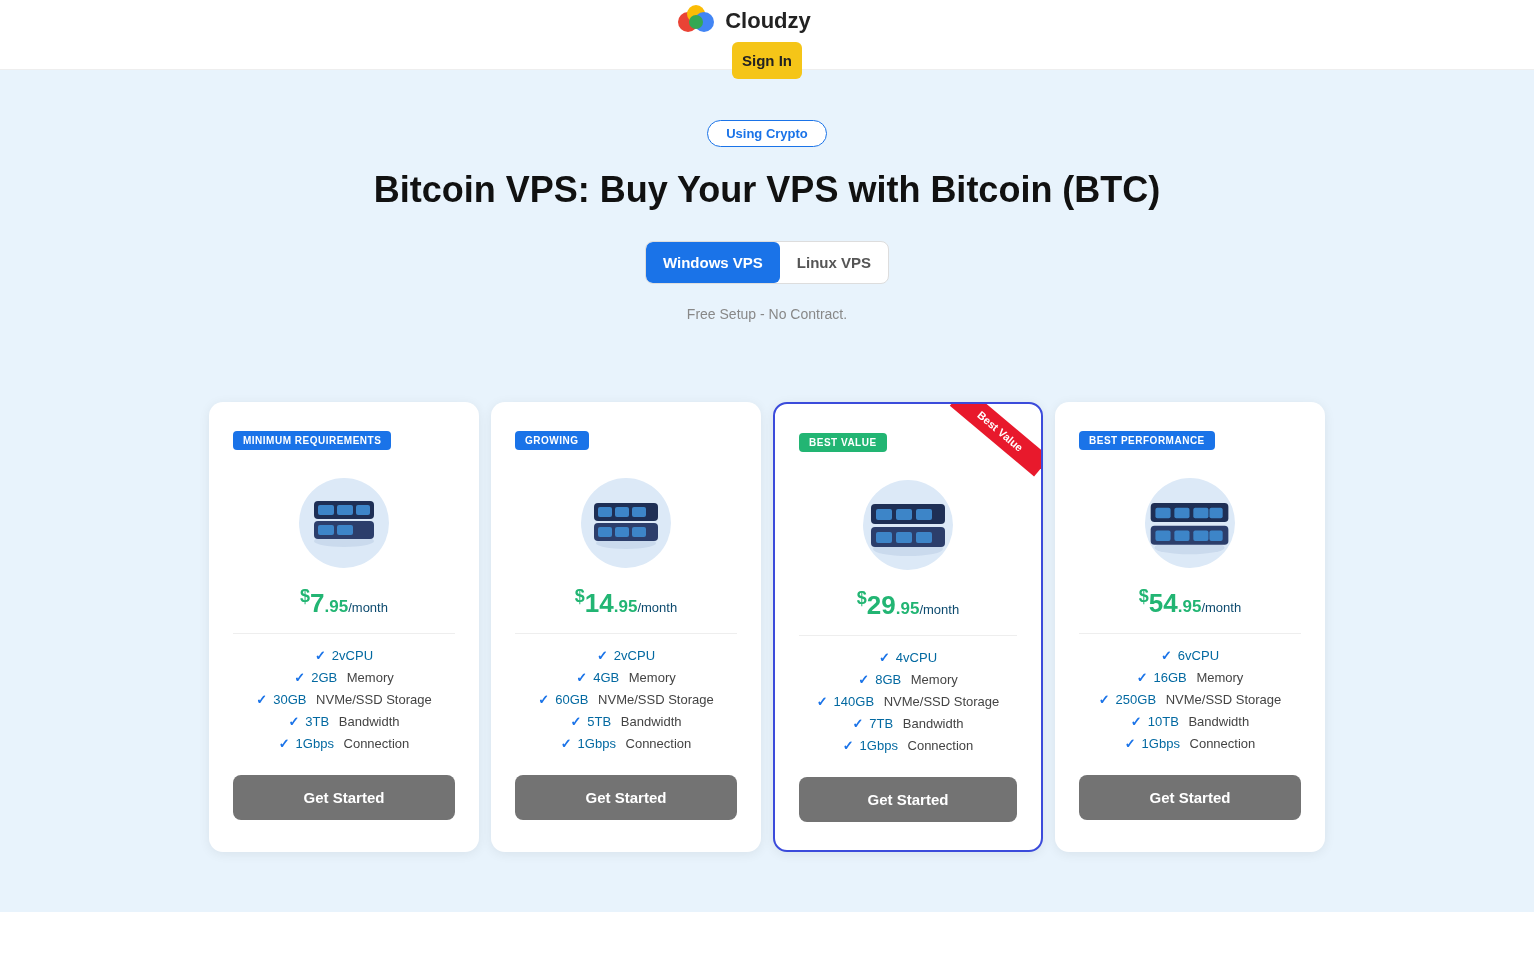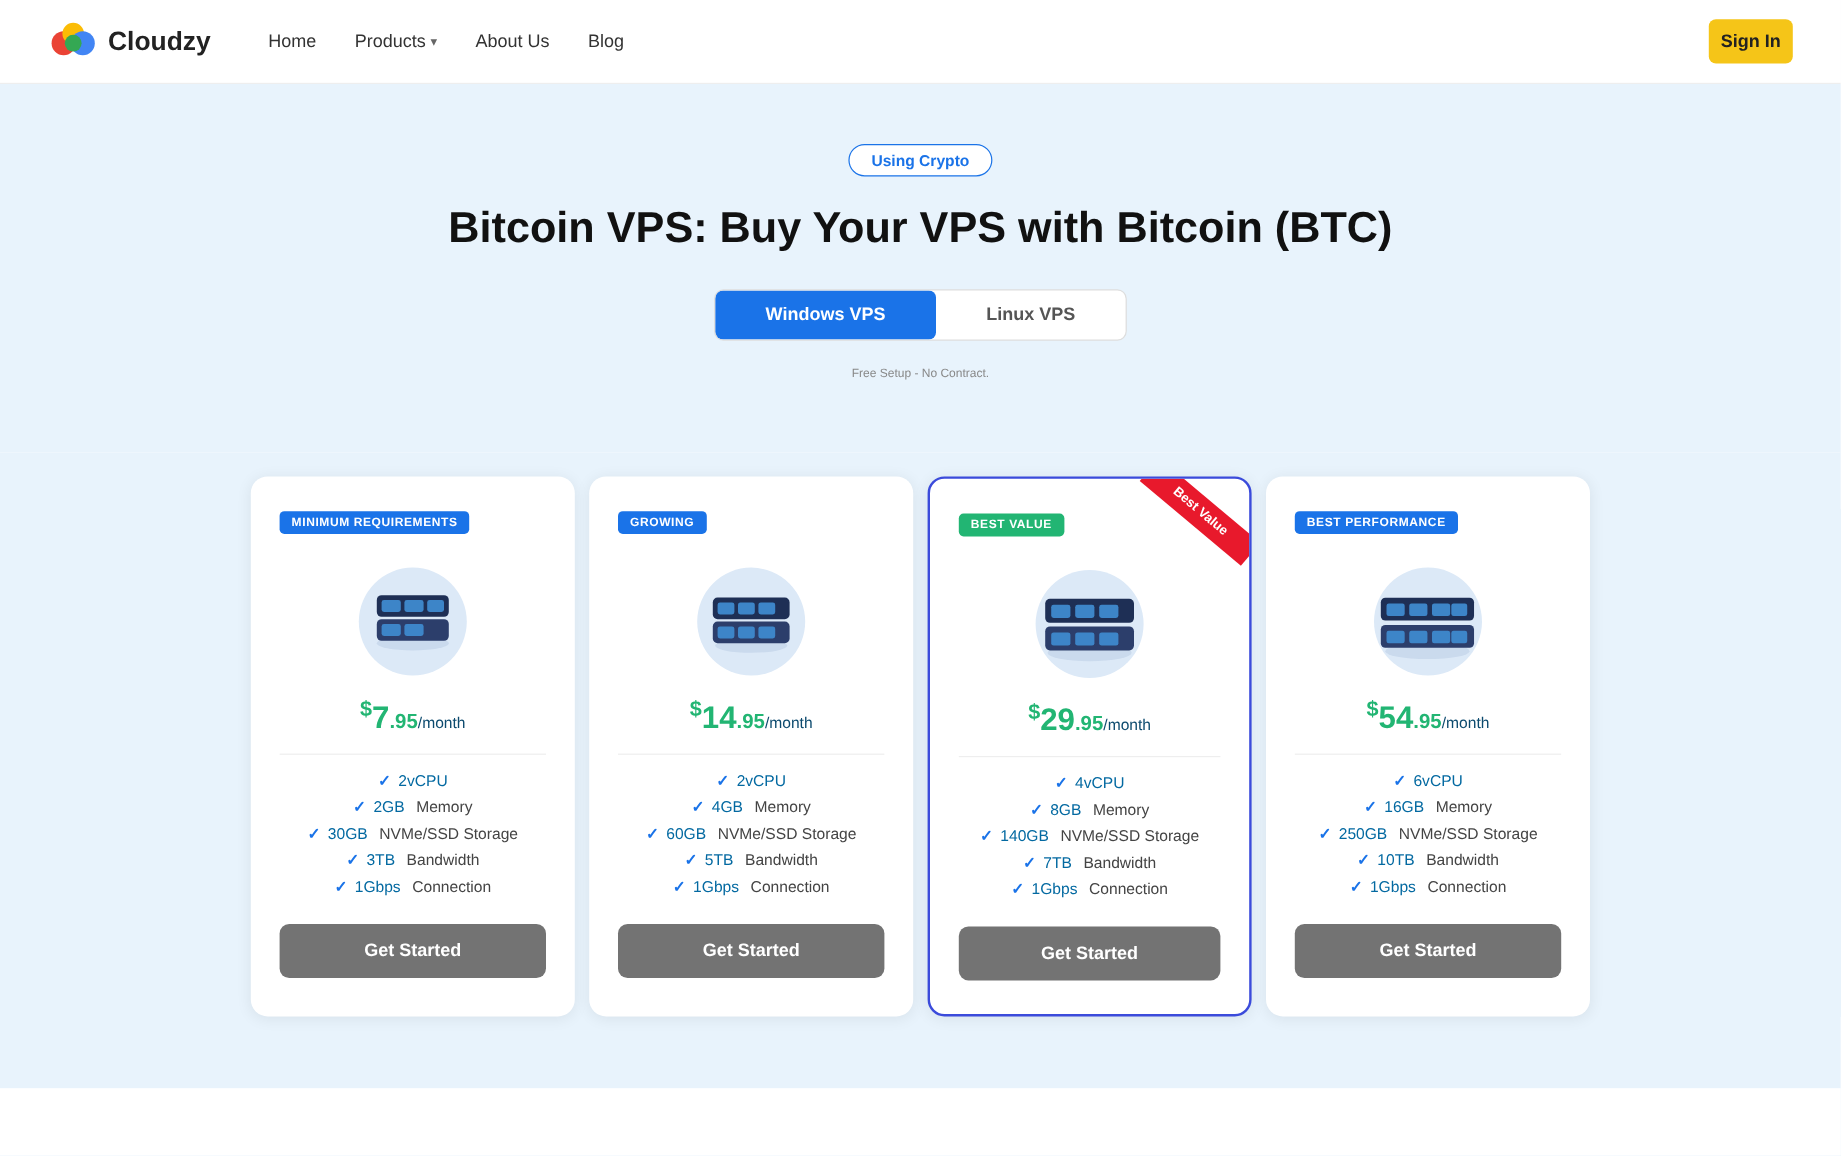--- a/index.html
+++ b/index.html
@@ -8,20 +8,21 @@
     
     .navbar {
       display: flex;
       align-items: center;
       padding: 0 40px;
       height: 70px;
       background: #fff;
       border-bottom: 1px solid #eee;
       position: relative;
       z-index: 10;
+      flex-direction: column;
     }
     .navbar-logo {
       display: flex;
       align-items: center;
       gap: 8px;
       margin-right: 48px;
     }
     .logo-icon {
       width: 42px;
       height: 42px;
@@ -83,35 +84,35 @@
     }
     .vps-toggle {
       display: inline-flex;
       background: #fff;
       border-radius: 8px;
       overflow: hidden;
       border: 1px solid #ddd;
       margin-bottom: 16px;
     }
     .toggle-btn {
-      padding: 12px 42px;
+      padding: 12px 17px;
       font-size: 15px;
       font-weight: 600;
       border: none;
       cursor: pointer;
       background: transparent;
       color: #555;
     }
     .toggle-btn.active {
       background: #1a73e8;
       color: #fff;
       border-radius: 6px;
     }
     .free-setup {
-      font-size: 10px;
+      font-size: 14px;
       color: #888;
       margin-top: 6px;
     }
 
     
     .pricing-section {
       background: #e8f3fc;
       padding: 20px 40px 60px;
     }
     .pricing-cards {
@@ -221,35 +222,20 @@
 <nav class="navbar">
   <div class="navbar-logo">
 
     <svg class="logo-icon" viewBox="0 0 42 42" fill="none" xmlns="http://www.w3.org/2000/svg">
       <circle cx="13" cy="22" r="10" fill="#EA4335"></circle>
       <circle cx="21" cy="14" r="9" fill="#FBBC05"></circle>
       <circle cx="29" cy="22" r="10" fill="#4285F4"></circle>
       <circle cx="21" cy="22" r="7" fill="#34A853"></circle>
     </svg>
     <span class="logo-text">Cloudzy</span>
-  </div>
-  <div class="nav-links">
-    <a class="nav-link">
-      <span>Home</span>
-    </a>
-    <a class="nav-link">
-      <span>Products</span>
-      <span class="nav-chevron">▾</span>
-    </a>
-    <a class="nav-link">
-      <span>About Us</span>
-    </a>
-    <a class="nav-link">
-      <span>Blog</span>
-    </a>
   </div>
   <button class="navbar-signin">Sign In</button>
 </nav>
 
 <section class="hero">
   <div class="crypto-badge">Using Crypto</div>
   <h1 class="hero-title">Bitcoin VPS: Buy Your VPS with Bitcoin (BTC)</h1>
   <div class="vps-toggle">
     <button class="toggle-btn active">Windows VPS</button>
     <button class="toggle-btn">Linux VPS</button>

